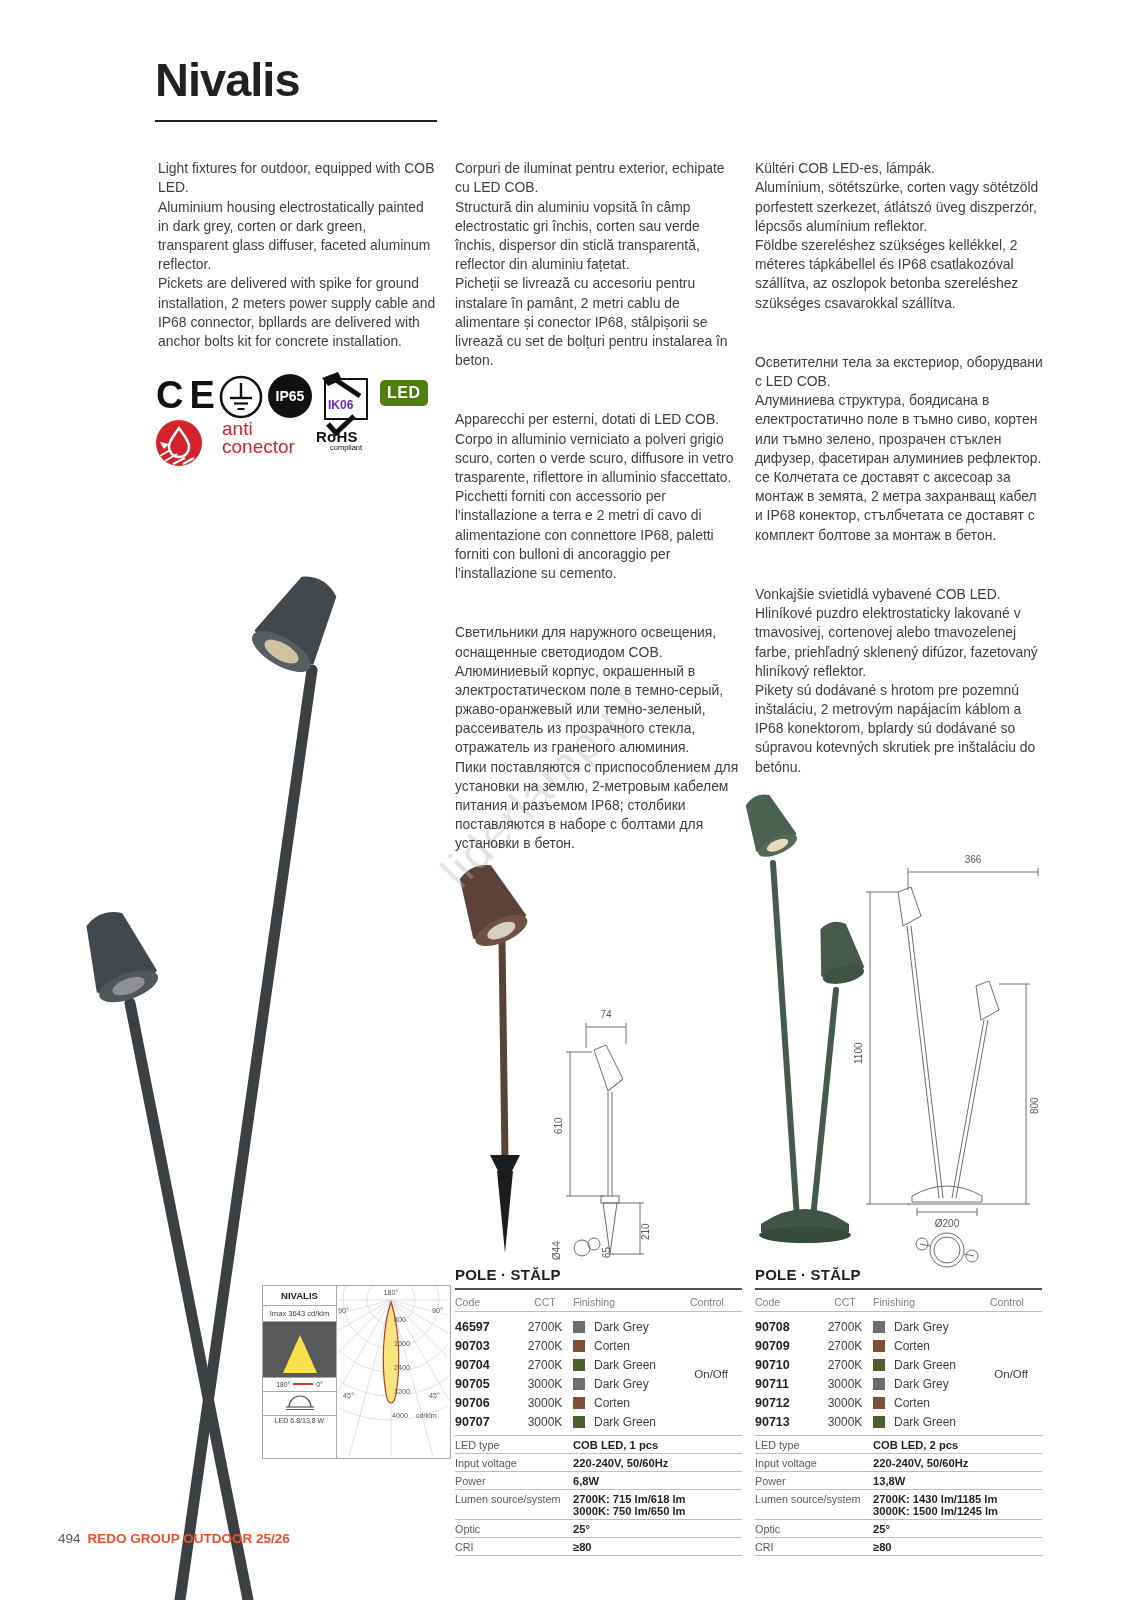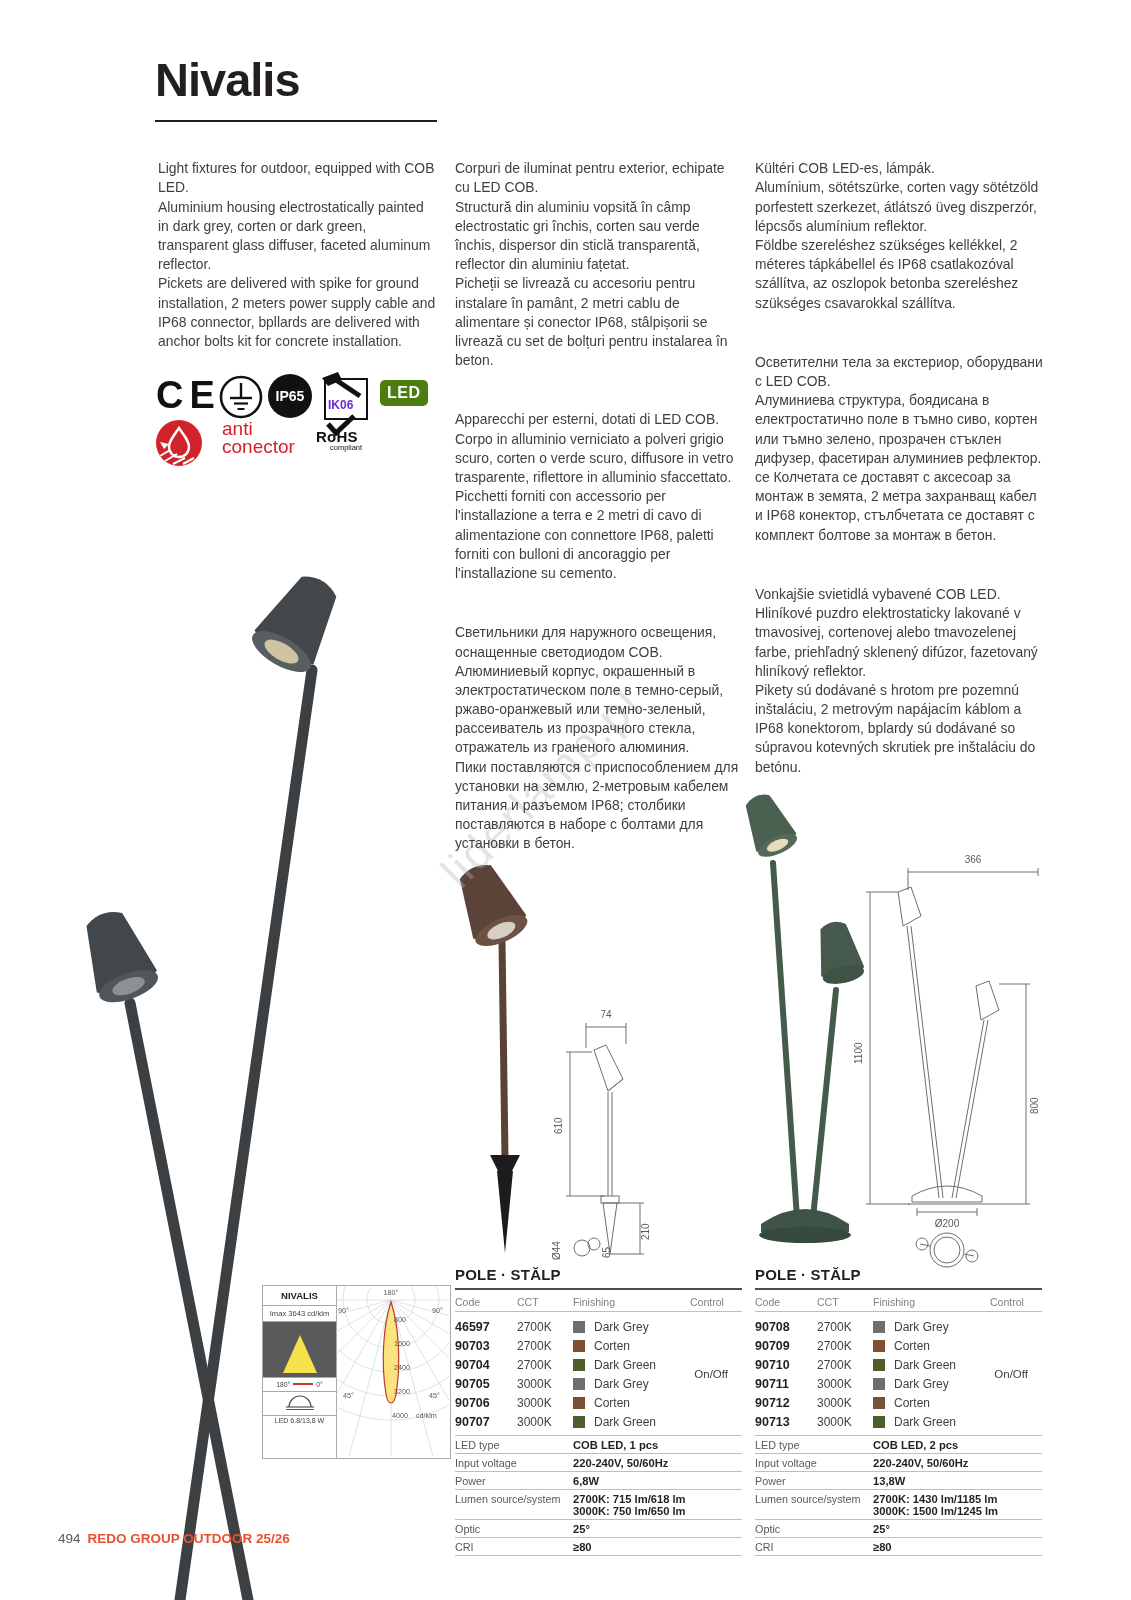--- a/index.html
+++ b/index.html
@@ -53,21 +53,21 @@
   .pb-redline{display:inline-block;width:20px;height:2px;background:#d0342c;vertical-align:2px;margin:0 3px;}
   .pb-dome{padding:2px 0 0;}
   .pb-lamp{font-size:7px;padding:1px 0 2px;color:#3f3f41;border-bottom:none;}
   .pb-polar{position:absolute;left:73px;top:0;width:113px;height:170px;}
 
   
   .spec-table{width:287px;font-size:12px;}
   .t-title{font-weight:700;font-size:15px;letter-spacing:.2px;color:#231f20;
            padding-bottom:5px;border-bottom:2px solid #4d4d4f;}
   .t-head{display:flex;color:#808184;font-size:10.5px;padding:6px 0 3px;border-bottom:1px solid #bcbec0;}
-  .c-code{width:62px;} .c-cct{width:56px;} .c-fin{flex:1;display:flex;align-items:center;} .c-ctl{width:52px;}
+  .c-code{width:62px;} .c-cct{width:56px;text-align:center;} .c-fin{flex:1;display:flex;align-items:center;} .c-ctl{width:52px;}
   .t-rows{position:relative;padding:5px 0 4px;}
   .t-row{display:flex;align-items:center;height:19px;color:#414042;}
   .code{font-weight:700;font-size:12.5px;color:#231f20;}
   .swatch{display:inline-block;width:12px;height:12px;margin-right:9px;}
   .ctl-val{position:absolute;right:14px;top:50%;transform:translateY(-50%);font-size:11.5px;color:#414042;}
   .t-spec{display:flex;border-top:1px solid #bcbec0;padding:2.5px 0;font-size:10.8px;color:#58595b;}
   .t-spec.last{border-bottom:1px solid #bcbec0;}
   .s-label{width:118px;}
   .s-value{flex:1;color:#231f20;font-weight:700;font-size:11.2px;}
   .v-line{display:block;}

